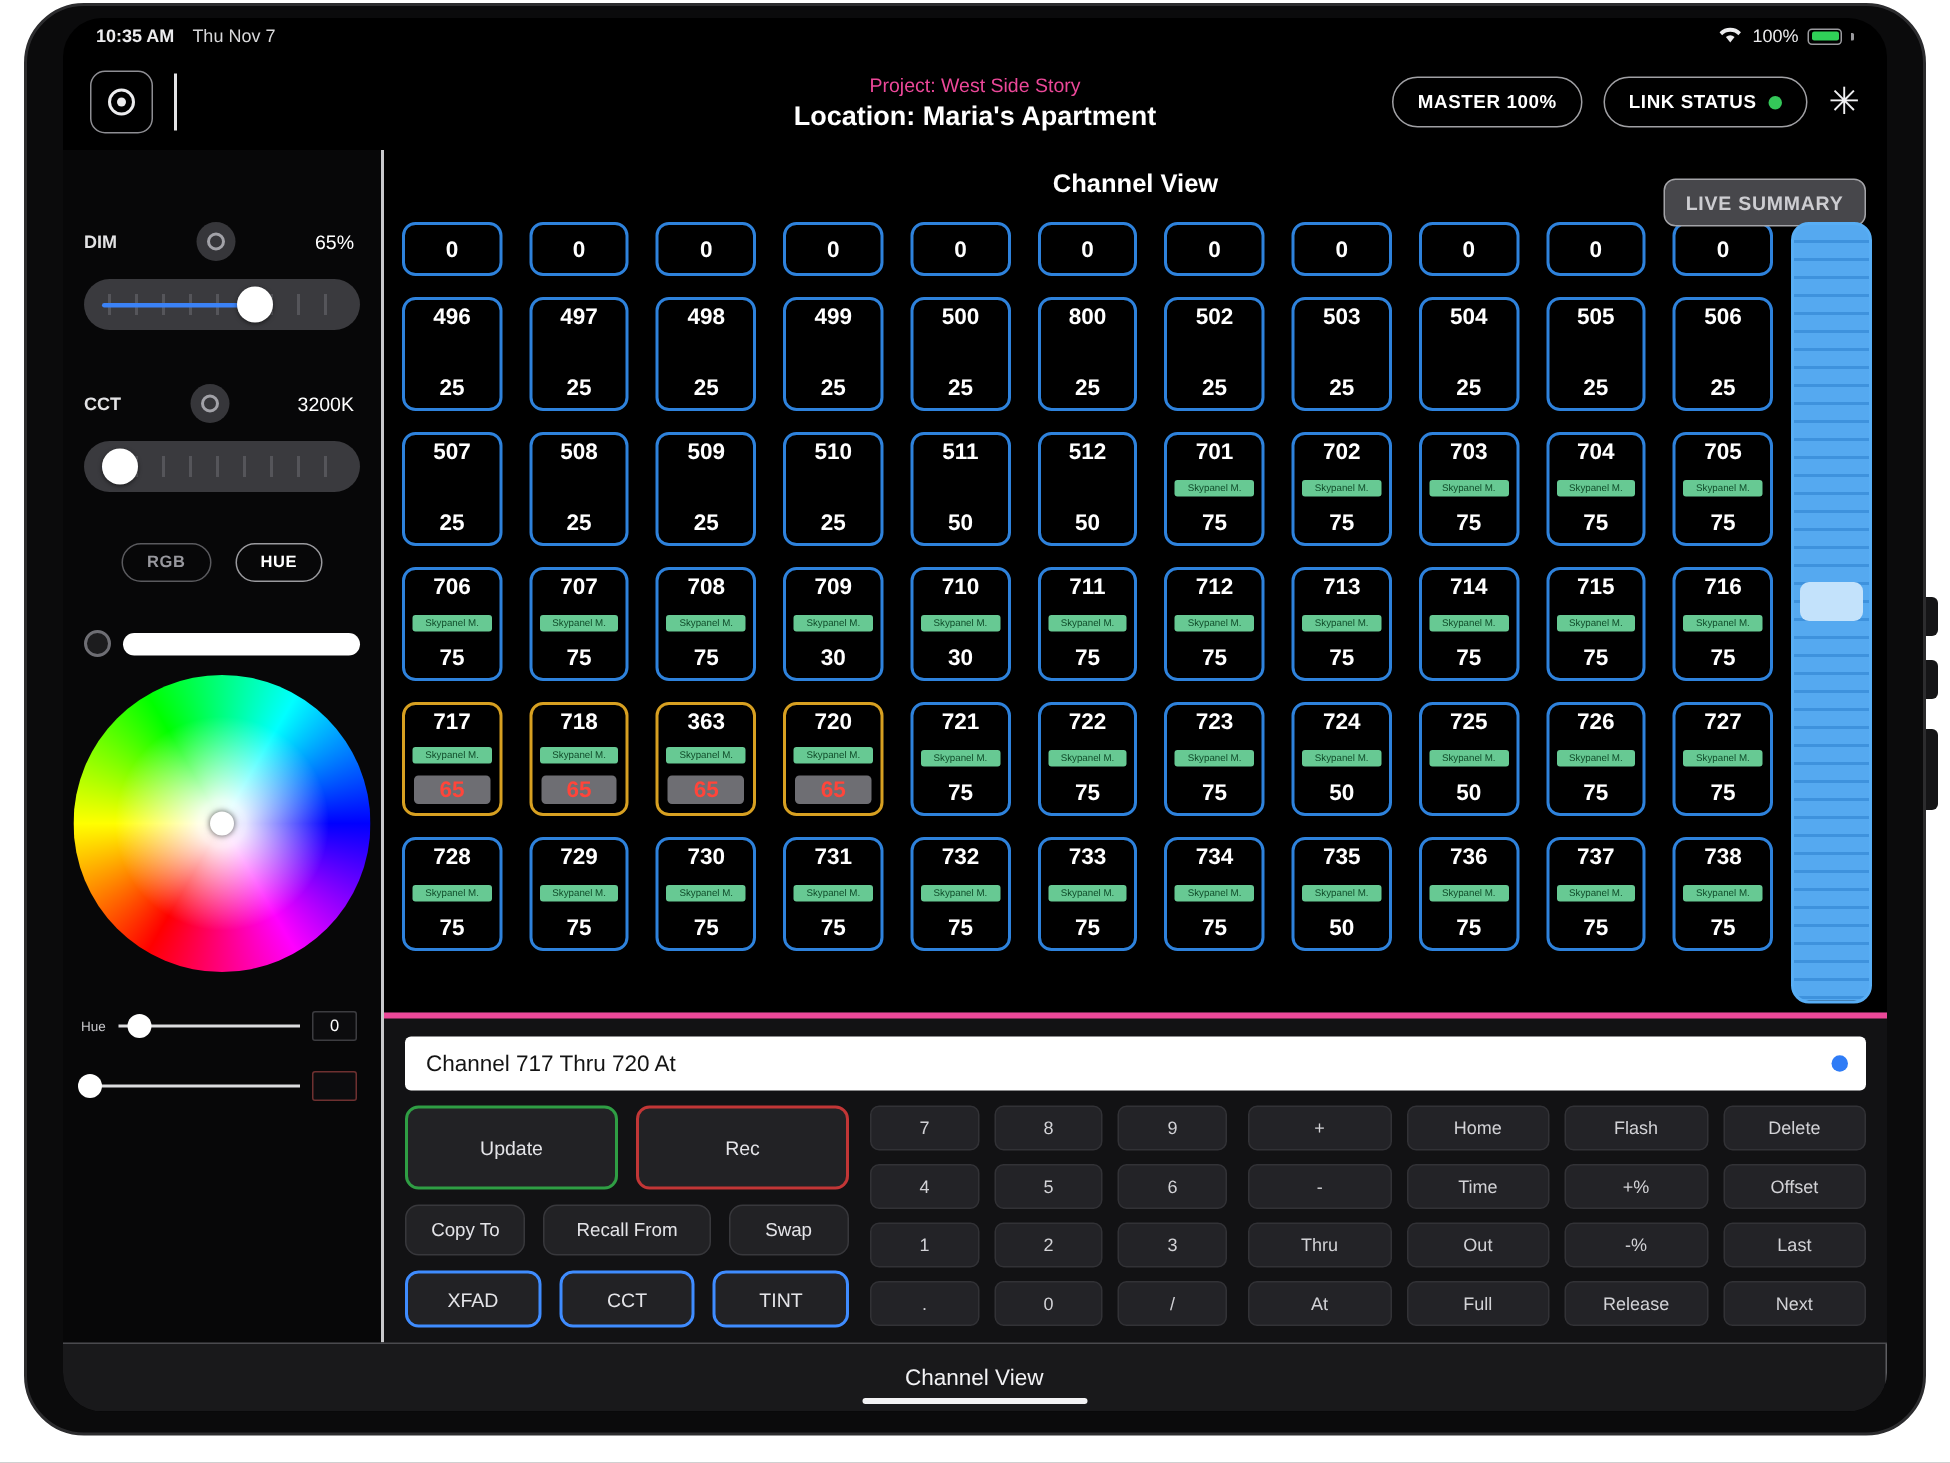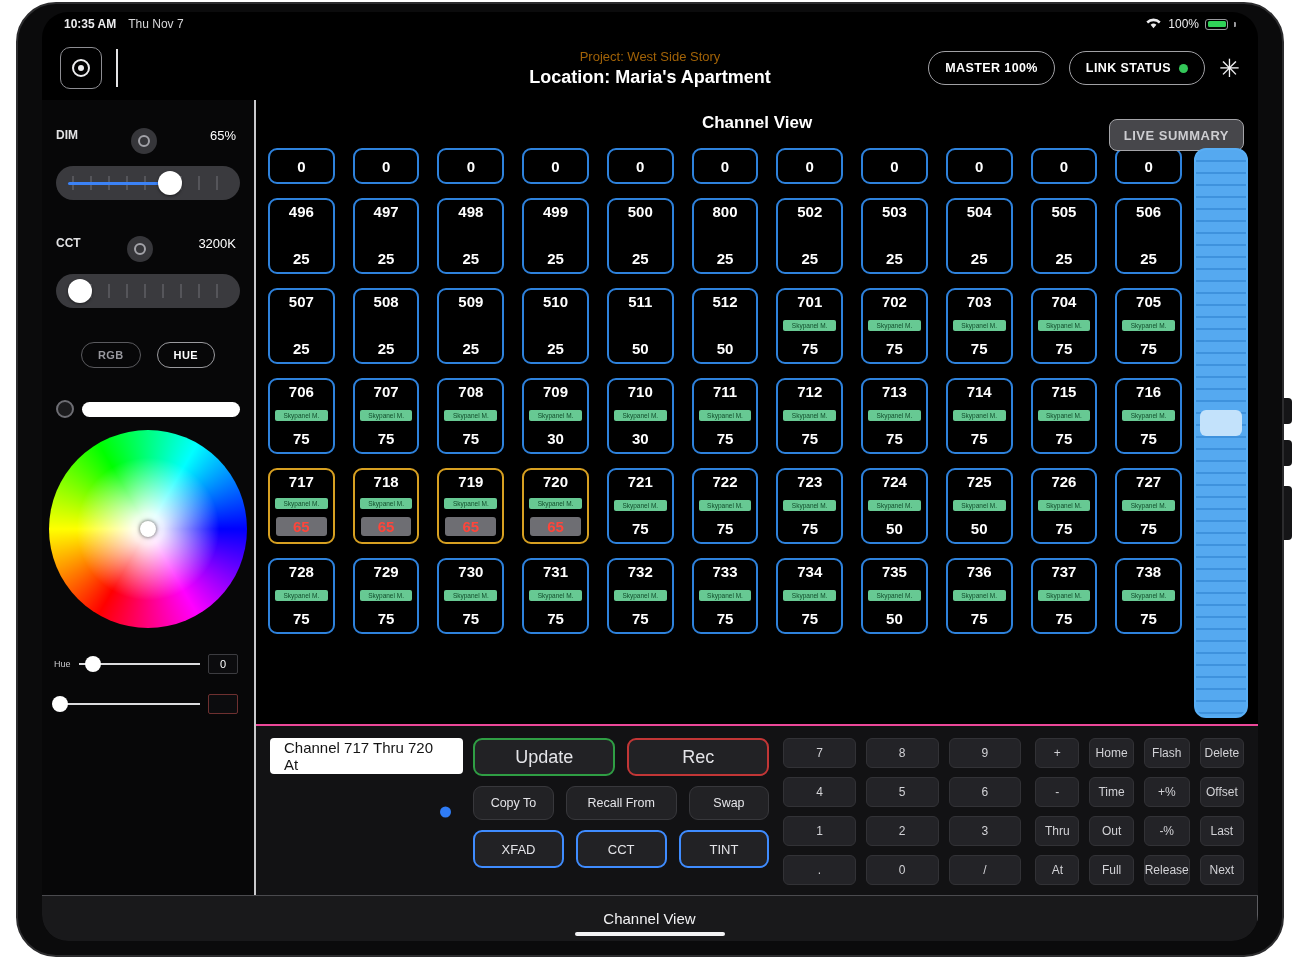--- a/index.html
+++ b/index.html
@@ -31,41 +31,41 @@
     align-items:center; padding:0 18px; gap:14px; }
   .hdr-left, .hdr-right { display:flex; align-items:center; gap:14px; z-index:2; }
   .hdr-right { margin-left:auto; }
   .gear-btn { width:42px; height:42px; border:1.5px solid #8e8e93; border-radius:10px;
     display:flex; align-items:center; justify-content:center; }
   .target-icon { width:18px; height:18px; border:2px solid #ececee; border-radius:50%;
     display:flex; align-items:center; justify-content:center; }
   .target-icon::after { content:""; width:6px; height:6px; border-radius:50%; background:#ececee; }
   .hdr-sep { width:2px; height:38px; background:#e4e4e6; }
   .hdr-center { position:absolute; left:0; right:0; text-align:center; pointer-events:none; z-index:1; }
-  .hdr-project { font-size:13px; color:#a16207; margin-bottom:3px; }
+  .hdr-project { font-size:13px; color:#ec4899; margin-bottom:3px; }
   .hdr-location { font-size:18px; color:#ffffff; font-weight:600; }
   .pill { height:34px; border:1.5px solid #a0a0a4; border-radius:17px; display:flex;
     align-items:center; padding:0 16px; color:#fff; font-size:12.5px; font-weight:700; letter-spacing:.4px; gap:8px; }
   .link-dot { width:9px; height:9px; border-radius:50%; background:#34c759; }
   .flake { font-size:25px; color:#f0f0f2; line-height:1; }
 
   
   .content { flex:1; min-height:0; display:flex; }
 
   
   .sidebar { width:214px; flex:0 0 214px; border-right:2px solid #c9c9cc; overflow:hidden;
     padding-top:4px; background:#070708; }
   .side-item { height:29px; margin:0 6px 3px 10px; background:#29292c; border-radius:4px;
     display:flex; align-items:center; padding:0 12px 0 18px; color:#6a6a70; font-size:15px; }
   .side-item-active { height:40px; color:#3f8cff; font-size:17px; font-weight:500;
     justify-content:space-between; }
   .fc-square { width:12px; height:12px; background:#7a7a80; border-radius:2px; }
 
-  .ctl-row { display:flex; align-items:flex-start; justify-content:space-between;
-    margin:24px 18px 0 14px; height:26px; }
+  .ctl-row { display:flex; align-items:center; justify-content:space-between;
+    margin:44px 18px 0 14px; height:26px; }
   .ctl-row.cct { margin-top:36px; }
   .ctl-label { font-size:12px; color:#e2e2e4; font-weight:600; }
   .ctl-value { font-size:13px; color:#ffffff; }
   .encoder { width:26px; height:26px; border-radius:50%; background:#36363a;
     display:flex; align-items:center; justify-content:center; }
   .encoder::after { content:""; width:8px; height:8px; border-radius:50%; border:2px solid #a2a2a8; }
 
   .slider-track { position:relative; height:34px; background:#3a3a3e; border-radius:17px; margin:12px 14px 0; }
   .slider-track::before { content:""; position:absolute; left:16px; right:16px; top:10px; bottom:10px;
     background:repeating-linear-gradient(90deg, #55555a 0 2px, transparent 2px 18px); }
@@ -127,34 +127,34 @@
   .cell-val { text-align:center; color:#fff; font-size:15px; font-weight:600; padding-bottom:1px; }
   .cell-val-selected { margin:0 3px 2px; background:#6e6e73; border-radius:3px;
     color:#ff453a; font-weight:700; padding:1px 0; }
 
   .vscroll { flex:0 0 54px; margin-left:12px; border:2px solid #58aef5; border-radius:12px;
     background:repeating-linear-gradient(180deg, #55a9f0 0 10px, #3e92dd 10px 12px); position:relative; }
   .vthumb { position:absolute; left:4px; right:4px; top:46%; height:26px;
     background:#c3e2fb; border-radius:6px; }
 
   
-  .cmdpanel { flex:0 0 auto; border-top:2px solid #ec4899; background:#121214;
-    padding:12px 14px 10px; display:flex; flex-direction:row; gap:10px; }
+  .cmdpanel { flex:0 0 auto; border-top:4px solid #ec4899; background:#121214;
+    padding:12px 14px 10px; display:flex; flex-direction:column; gap:10px; }
   .cmdline { position:relative; }
   .cmd-input { height:36px; background:#ffffff; border-radius:4px; display:flex; align-items:center;
     padding:0 14px; color:#141414; font-size:15px; }
   .cmd-dot { position:absolute; right:12px; top:50%; transform:translateY(-50%);
     width:11px; height:11px; border-radius:50%; background:#2f7cf6; }
 
   .keypad { display:flex; gap:14px; align-items:stretch; }
   .kp-left { width:296px; flex:0 0 296px; display:flex; flex-direction:column; gap:10px; }
   .kp-row { display:flex; gap:12px; }
   .kbtn { background:#222225; border:1px solid #38383c; border-radius:9px; color:#e4e4e8;
     font-size:12.5px; display:flex; align-items:center; justify-content:center; height:34px; }
-  .kbtn-wide { flex:1; height:38px; font-size:18px; }
+  .kbtn-wide { flex:1; height:56px; font-size:13px; }
   .kbtn-update { border:2px solid #2f9e44; }
   .kbtn-rec { border:2px solid #c23636; }
   .kbtn-blue { border:2px solid #3f8cff; height:38px; flex:1; font-size:13px; }
   .kbtn-copy { flex:.9; } .kbtn-recall { flex:1.25; } .kbtn-swap { flex:.9; }
 
   .numpad { width:238px; flex:0 0 238px; display:grid; grid-template-columns:repeat(3,1fr);
     gap:9px 10px; align-content:start; }
   .key { height:30px; background:#232327; border:1px solid #323236; border-radius:6px;
     color:#d2d2d6; font-size:12px; display:flex; align-items:center; justify-content:center; }
   .fnkeys { flex:1; display:grid; grid-template-columns:repeat(4,1fr); gap:9px 10px; align-content:start; }
@@ -465,21 +465,21 @@
                     <div class="cell-ch">717</div>
                     <div class="cell-fix">Skypanel M.</div>
                     <div class="cell-val cell-val-selected">65</div>
                   </div>
                   <div class="cell cell-selected">
                     <div class="cell-ch">718</div>
                     <div class="cell-fix">Skypanel M.</div>
                     <div class="cell-val cell-val-selected">65</div>
                   </div>
                   <div class="cell cell-selected">
-                    <div class="cell-ch">719</div>
+                    <div class="cell-ch">363</div>
                     <div class="cell-fix">Skypanel M.</div>
                     <div class="cell-val cell-val-selected">65</div>
                   </div>
                   <div class="cell cell-selected">
                     <div class="cell-ch">720</div>
                     <div class="cell-fix">Skypanel M.</div>
                     <div class="cell-val cell-val-selected">65</div>
                   </div>
                   <div class="cell">
                     <div class="cell-ch">721</div>

